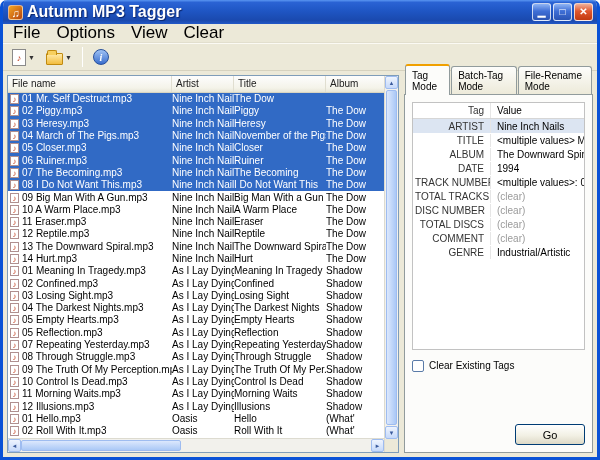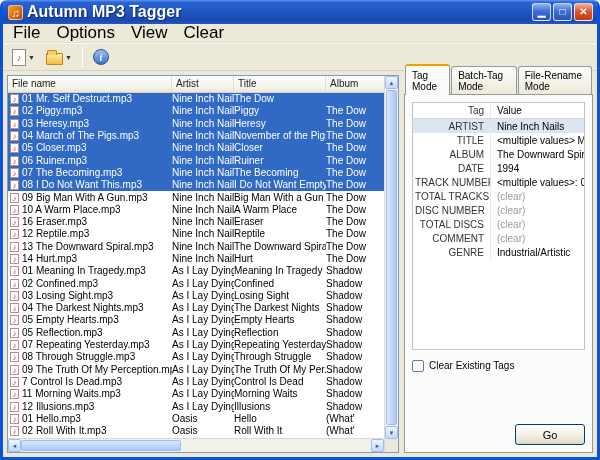--- a/index.html
+++ b/index.html
@@ -255,21 +255,21 @@
               <span class="c-artist">Nine Inch Nails</span>
               <span class="c-title">The Becoming</span>
               <span class="c-album">The Dow</span>
             </div>
             <div class="frow sel">
               <span class="c-file">
                 <span class="note-ico">♪</span>
                 <span class="ftext">08 I Do Not Want This.mp3</span>
               </span>
               <span class="c-artist">Nine Inch Nails</span>
-              <span class="c-title">I Do Not Want Empty</span>
+              <span class="c-title">I Do Not Want This</span>
               <span class="c-album">The Dow</span>
             </div>
             <div class="frow">
               <span class="c-file">
                 <span class="note-ico">♪</span>
                 <span class="ftext">09 Big Man With A Gun.mp3</span>
               </span>
               <span class="c-artist">Nine Inch Nails</span>
               <span class="c-title">Big Man With a Gun</span>
               <span class="c-album">The Dow</span>
@@ -279,21 +279,21 @@
                 <span class="note-ico">♪</span>
                 <span class="ftext">10 A Warm Place.mp3</span>
               </span>
               <span class="c-artist">Nine Inch Nails</span>
               <span class="c-title">A Warm Place</span>
               <span class="c-album">The Dow</span>
             </div>
             <div class="frow">
               <span class="c-file">
                 <span class="note-ico">♪</span>
-                <span class="ftext">16 Eraser.mp3</span>
+                <span class="ftext">11 Eraser.mp3</span>
               </span>
               <span class="c-artist">Nine Inch Nails</span>
               <span class="c-title">Eraser</span>
               <span class="c-album">The Dow</span>
             </div>
             <div class="frow">
               <span class="c-file">
                 <span class="note-ico">♪</span>
                 <span class="ftext">12 Reptile.mp3</span>
               </span>
@@ -396,21 +396,21 @@
                 <span class="note-ico">♪</span>
                 <span class="ftext">09 The Truth Of My Perception.mp3</span>
               </span>
               <span class="c-artist">As I Lay Dying</span>
               <span class="c-title">The Truth Of My Per...</span>
               <span class="c-album">Shadow</span>
             </div>
             <div class="frow">
               <span class="c-file">
                 <span class="note-ico">♪</span>
-                <span class="ftext">7 Control Is Dead.mp3</span>
+                <span class="ftext">10 Control Is Dead.mp3</span>
               </span>
               <span class="c-artist">As I Lay Dying</span>
               <span class="c-title">Control Is Dead</span>
               <span class="c-album">Shadow</span>
             </div>
             <div class="frow">
               <span class="c-file">
                 <span class="note-ico">♪</span>
                 <span class="ftext">11 Morning Waits.mp3</span>
               </span>

